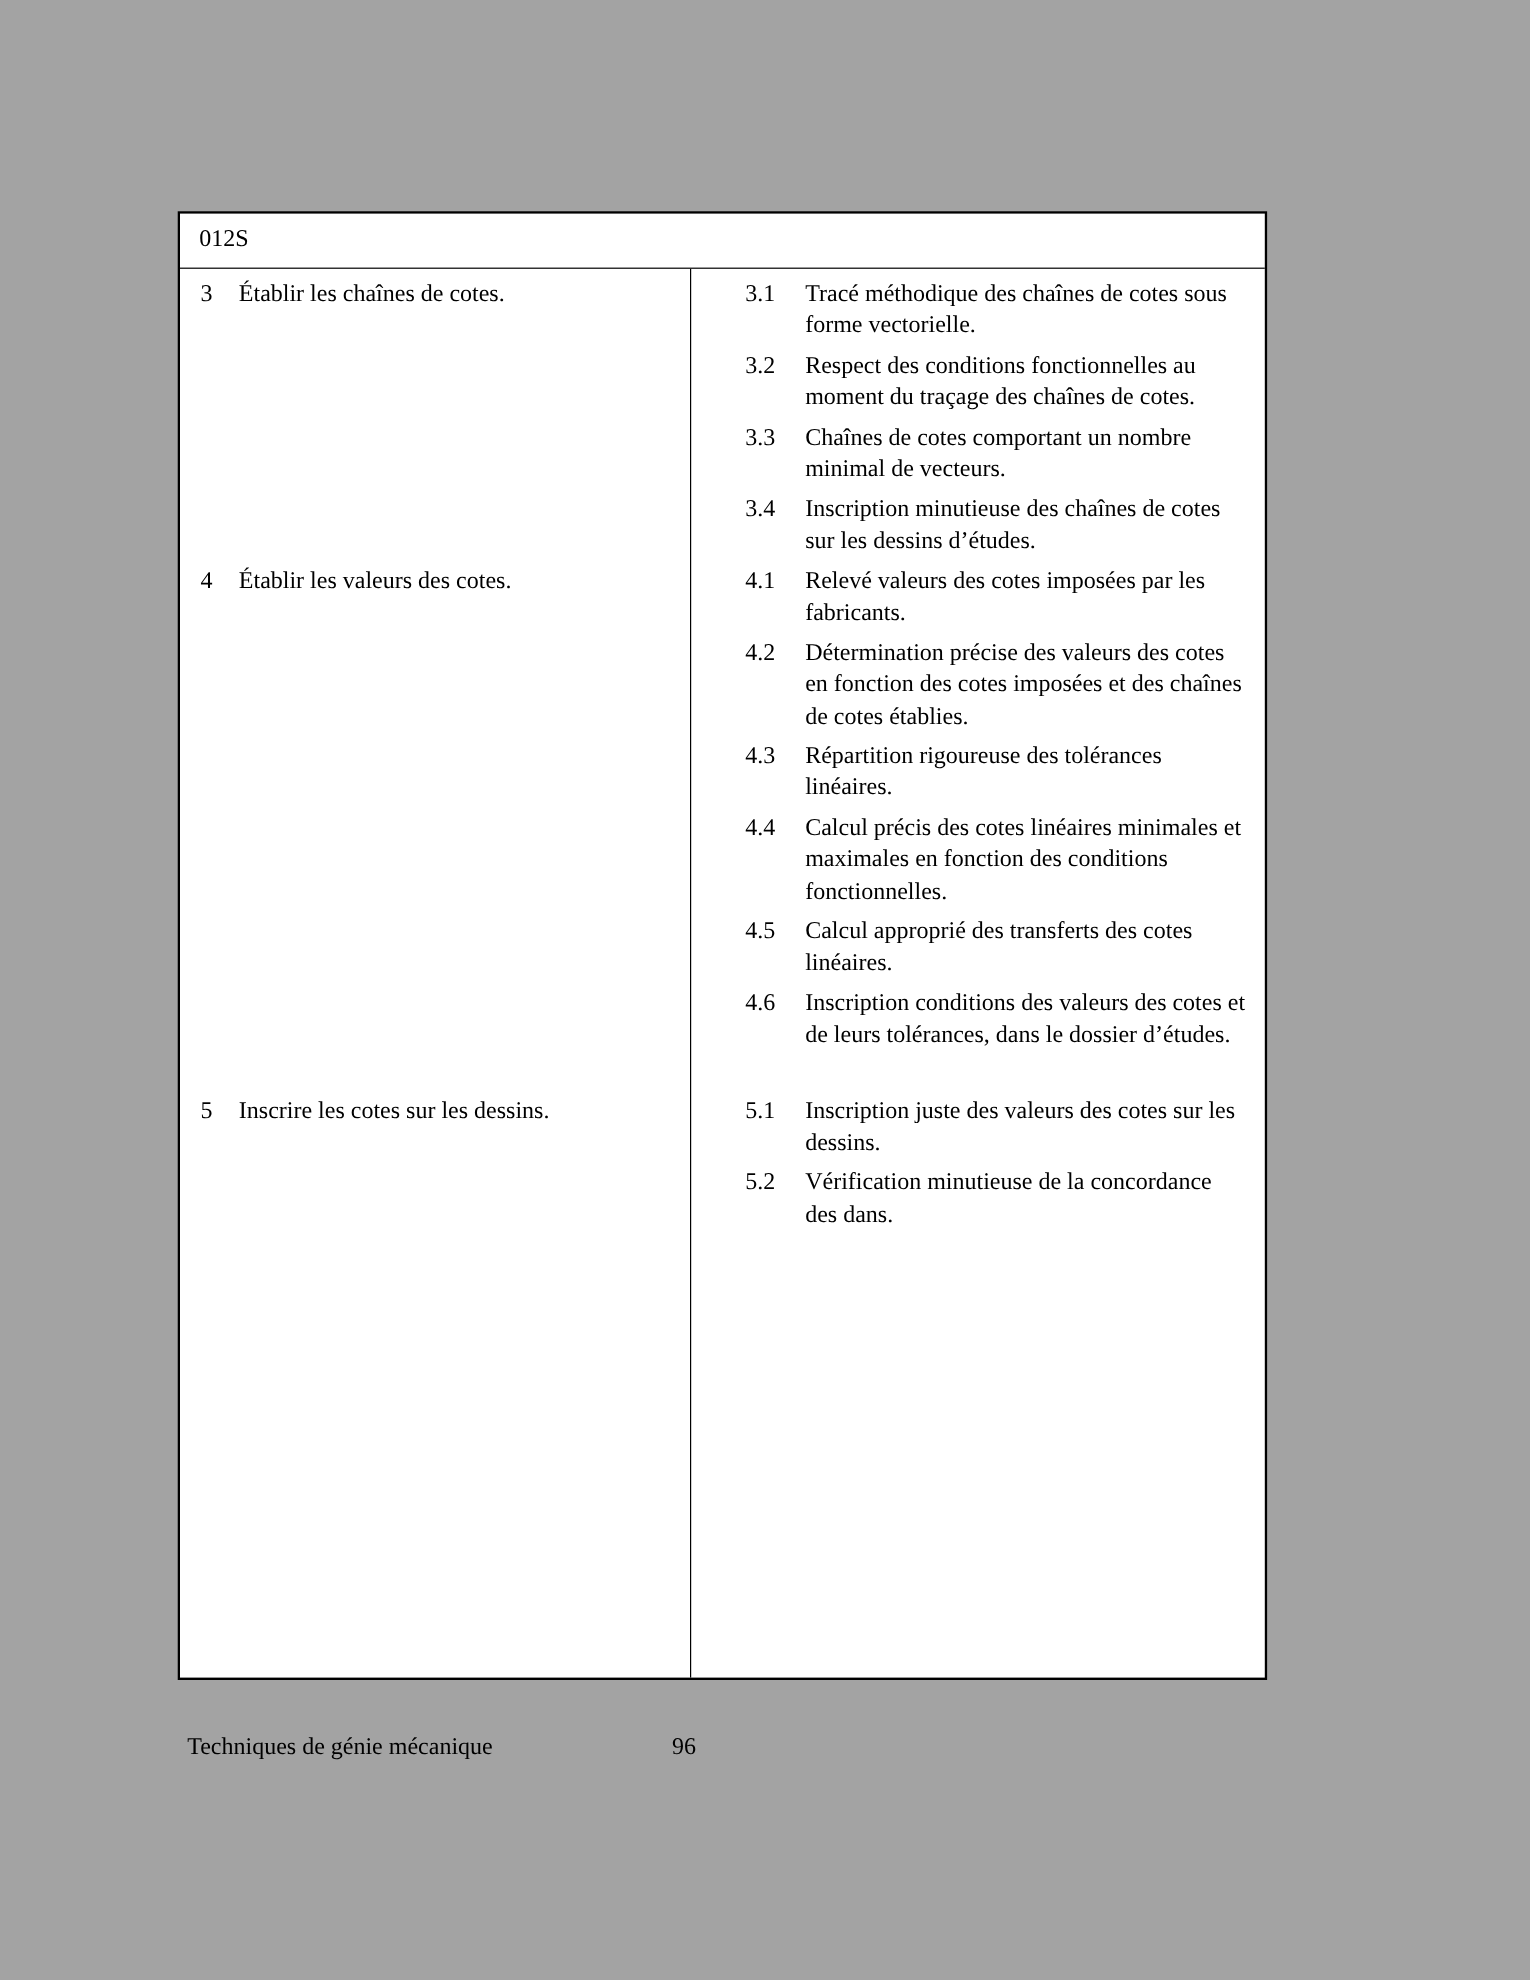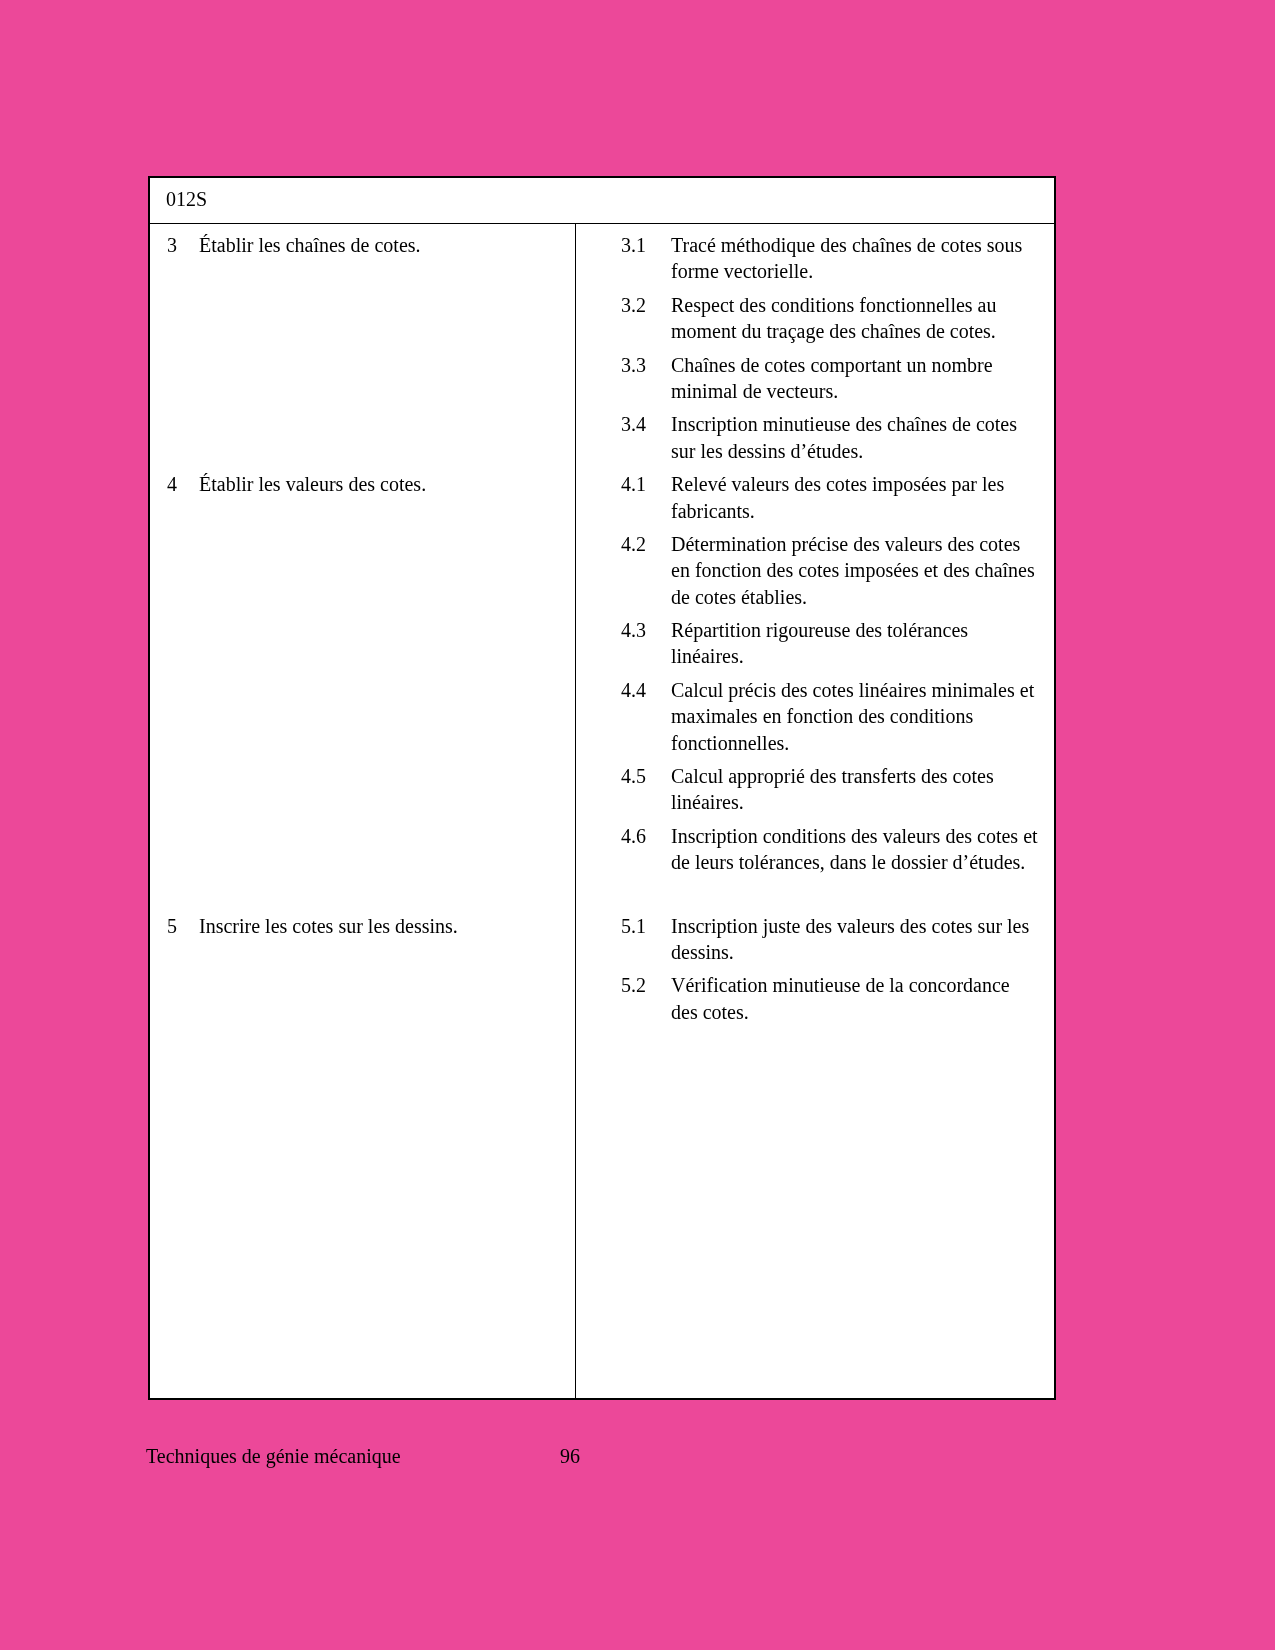--- a/index.html
+++ b/index.html
@@ -7,21 +7,21 @@
   body {
     width: 1275px;
     height: 1650px;
     position: relative;
     font-family: "Liberation Serif", "DejaVu Serif", serif;
     color: #000000;
   }
   .page {
     position: absolute;
     inset: 0;
-    background: #ec4899;
+    background: #a3a3a3;
   }
   .table {
     position: absolute;
     left: 148px;
     top: 176px;
     width: 908px;
     height: 1224px;
     border: 2px solid #000000;
     background: #ffffff;
   }
@@ -85,21 +85,21 @@
   }
   .footer {
     position: absolute;
     left: 0;
     top: 1445px;
     width: 100%;
     font-size: 20px;
   }
   .footer .footer-left {
     position: absolute;
-    left: 146px;
+    left: 156px;
     top: 0;
     white-space: nowrap;
   }
   .footer .footer-page {
     position: absolute;
     left: 560px;
     top: 0;
   }
 </style>
 </head>
@@ -186,21 +186,21 @@
             <span class="txt">Inscrire les cotes sur les dessins.</span>
           </div>
         </div>
         <div class="right-cell">
           <div class="crit">
             <span class="cnum">5.1</span>
             <span class="ctxt">Inscription juste des valeurs des cotes sur les dessins.</span>
           </div>
           <div class="crit">
             <span class="cnum">5.2</span>
-            <span class="ctxt">Vérification minutieuse de la concordance des cotes.</span>
+            <span class="ctxt">Vérification minutieuse de la concordance des dans.</span>
           </div>
         </div>
       </div>
 
     </div>
   </div>
 
   <div class="footer">
     <span class="footer-left">Techniques de génie mécanique</span>
     <span class="footer-page">96</span>

